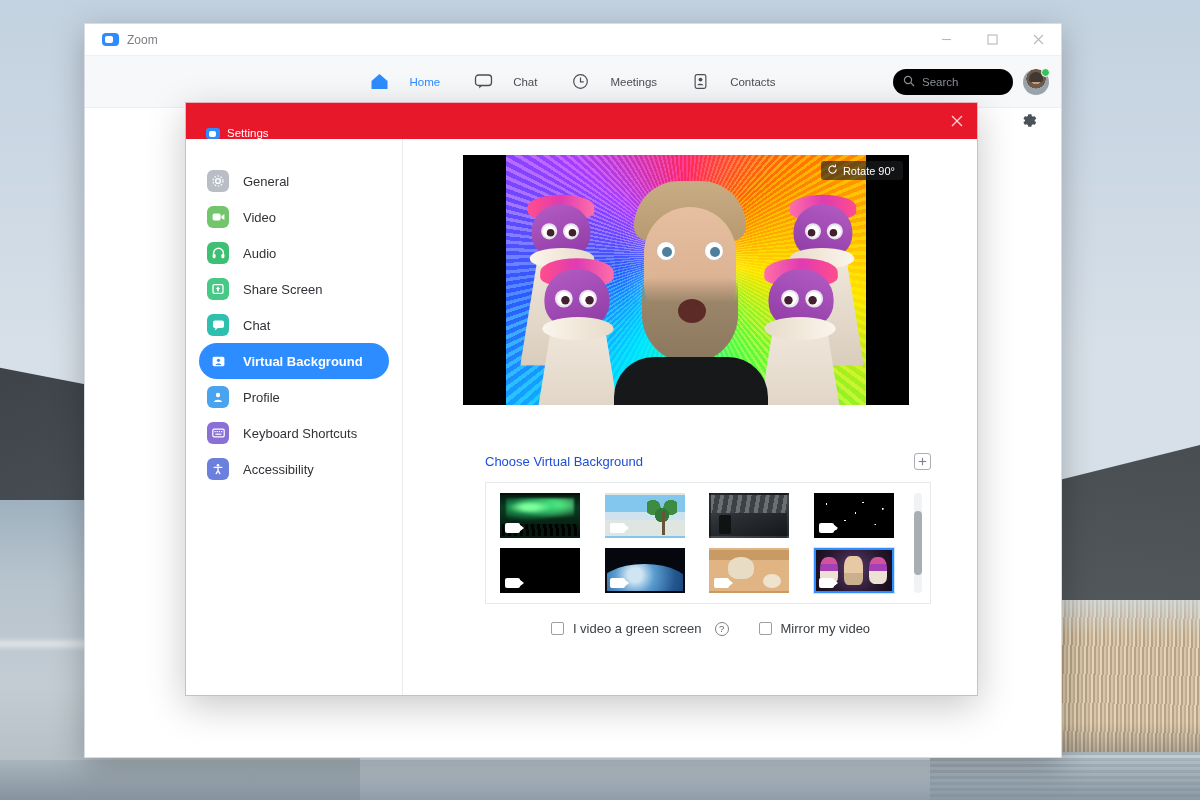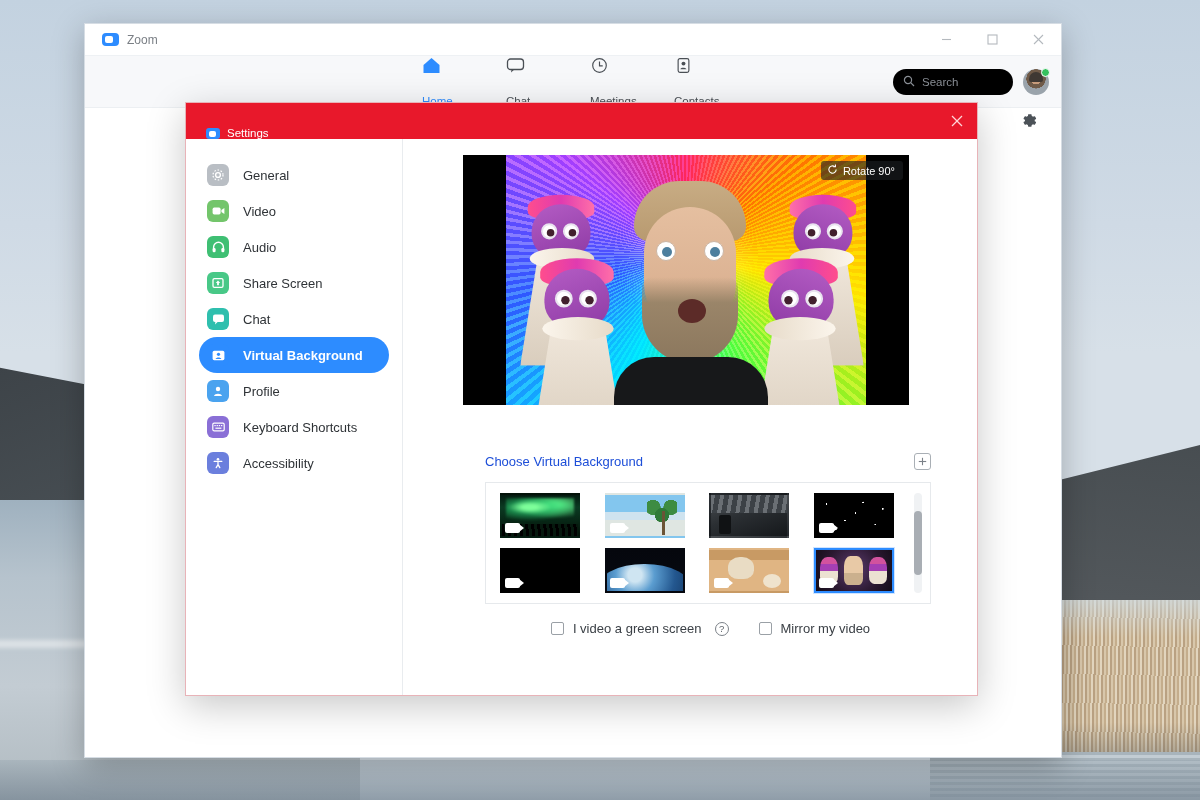--- a/index.html
+++ b/index.html
@@ -92,21 +92,21 @@
   }
   .winbtn svg { display:block; }
 
   .navbar {
     height: 52px; background:#f7f8fa;
     border-bottom:1px solid #eceff2;
     display:flex; align-items:center; position:relative; flex:none;
   }
   .nav-tabs { display:flex; gap:34px; margin:0 auto; }
   .nav-tab {
-    display:flex; flex-direction:column; align-items:flex-start; gap:20px;
+    display:flex; flex-direction:row; align-items:center; gap:20px;
     min-width:50px; color:#4a4f55; font-size:11.5px; cursor:pointer;
   }
   .nav-tab.active { color:#2D8CFF; }
   .nav-ico { height:18px; display:flex; align-items:center; justify-content:center; }
 
   .nav-right {
     position:absolute; right:12px; top:0; height:100%;
     display:flex; align-items:center; gap:10px;
   }
   .searchbox {
@@ -156,21 +156,21 @@
   .dlg-title-text { color:#ffffff; font-size:11.5px; }
   .dlg-close {
     margin-left:auto; width:40px; height:100%;
     display:flex; align-items:center; justify-content:center;
     color:#ffd5d8; cursor:pointer;
   }
   .dlg-body { flex:1; display:flex; min-height:0; }
 
   .sidebar {
     width:217px; flex:none; border-right:1px solid #e9ecef;
-    padding-top:18px; background:#fff;
+    padding-top:24px; background:#fff;
   }
   .side-item {
     display:flex; align-items:center; gap:14px;
     height:36px; margin:0 13px; padding-left:8px;
     border-radius:18px; cursor:pointer;
     font-size:13px; color:#2f3337;
   }
   .side-item.active { background:#2D8CFF; color:#fff; font-weight:bold; }
   .side-ico {
     width:22px; height:22px; border-radius:6px; flex:none;

